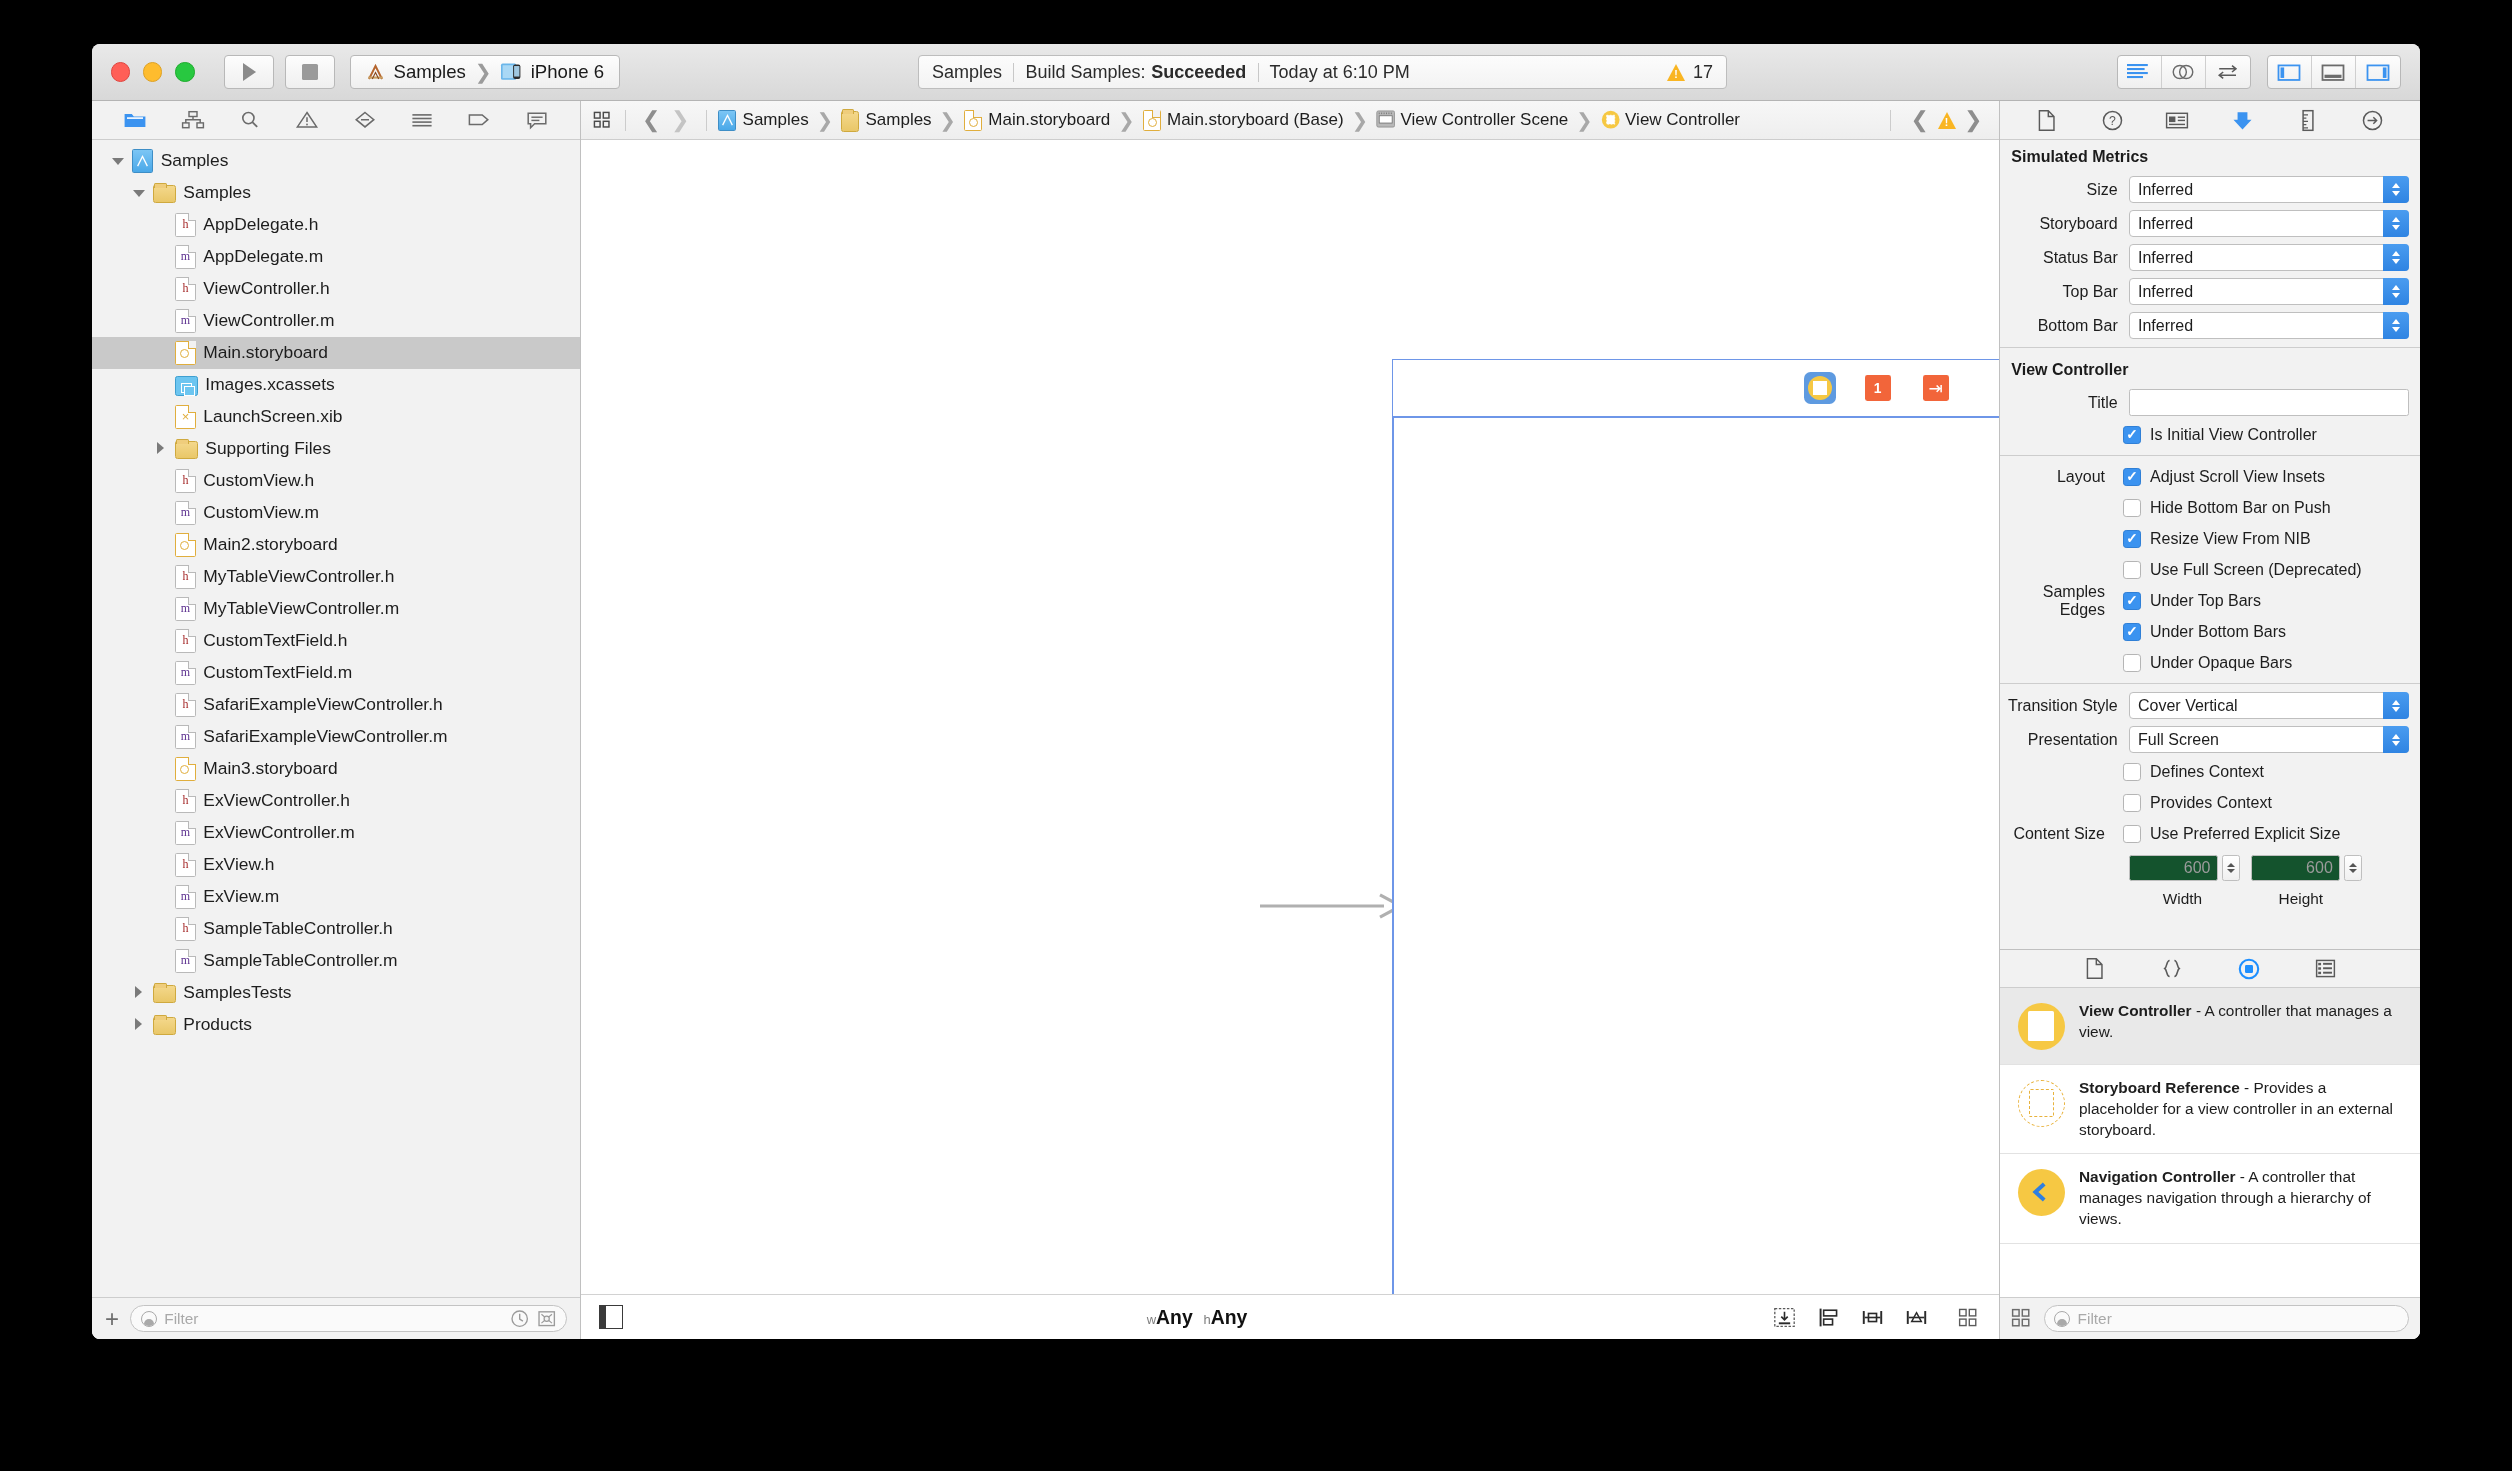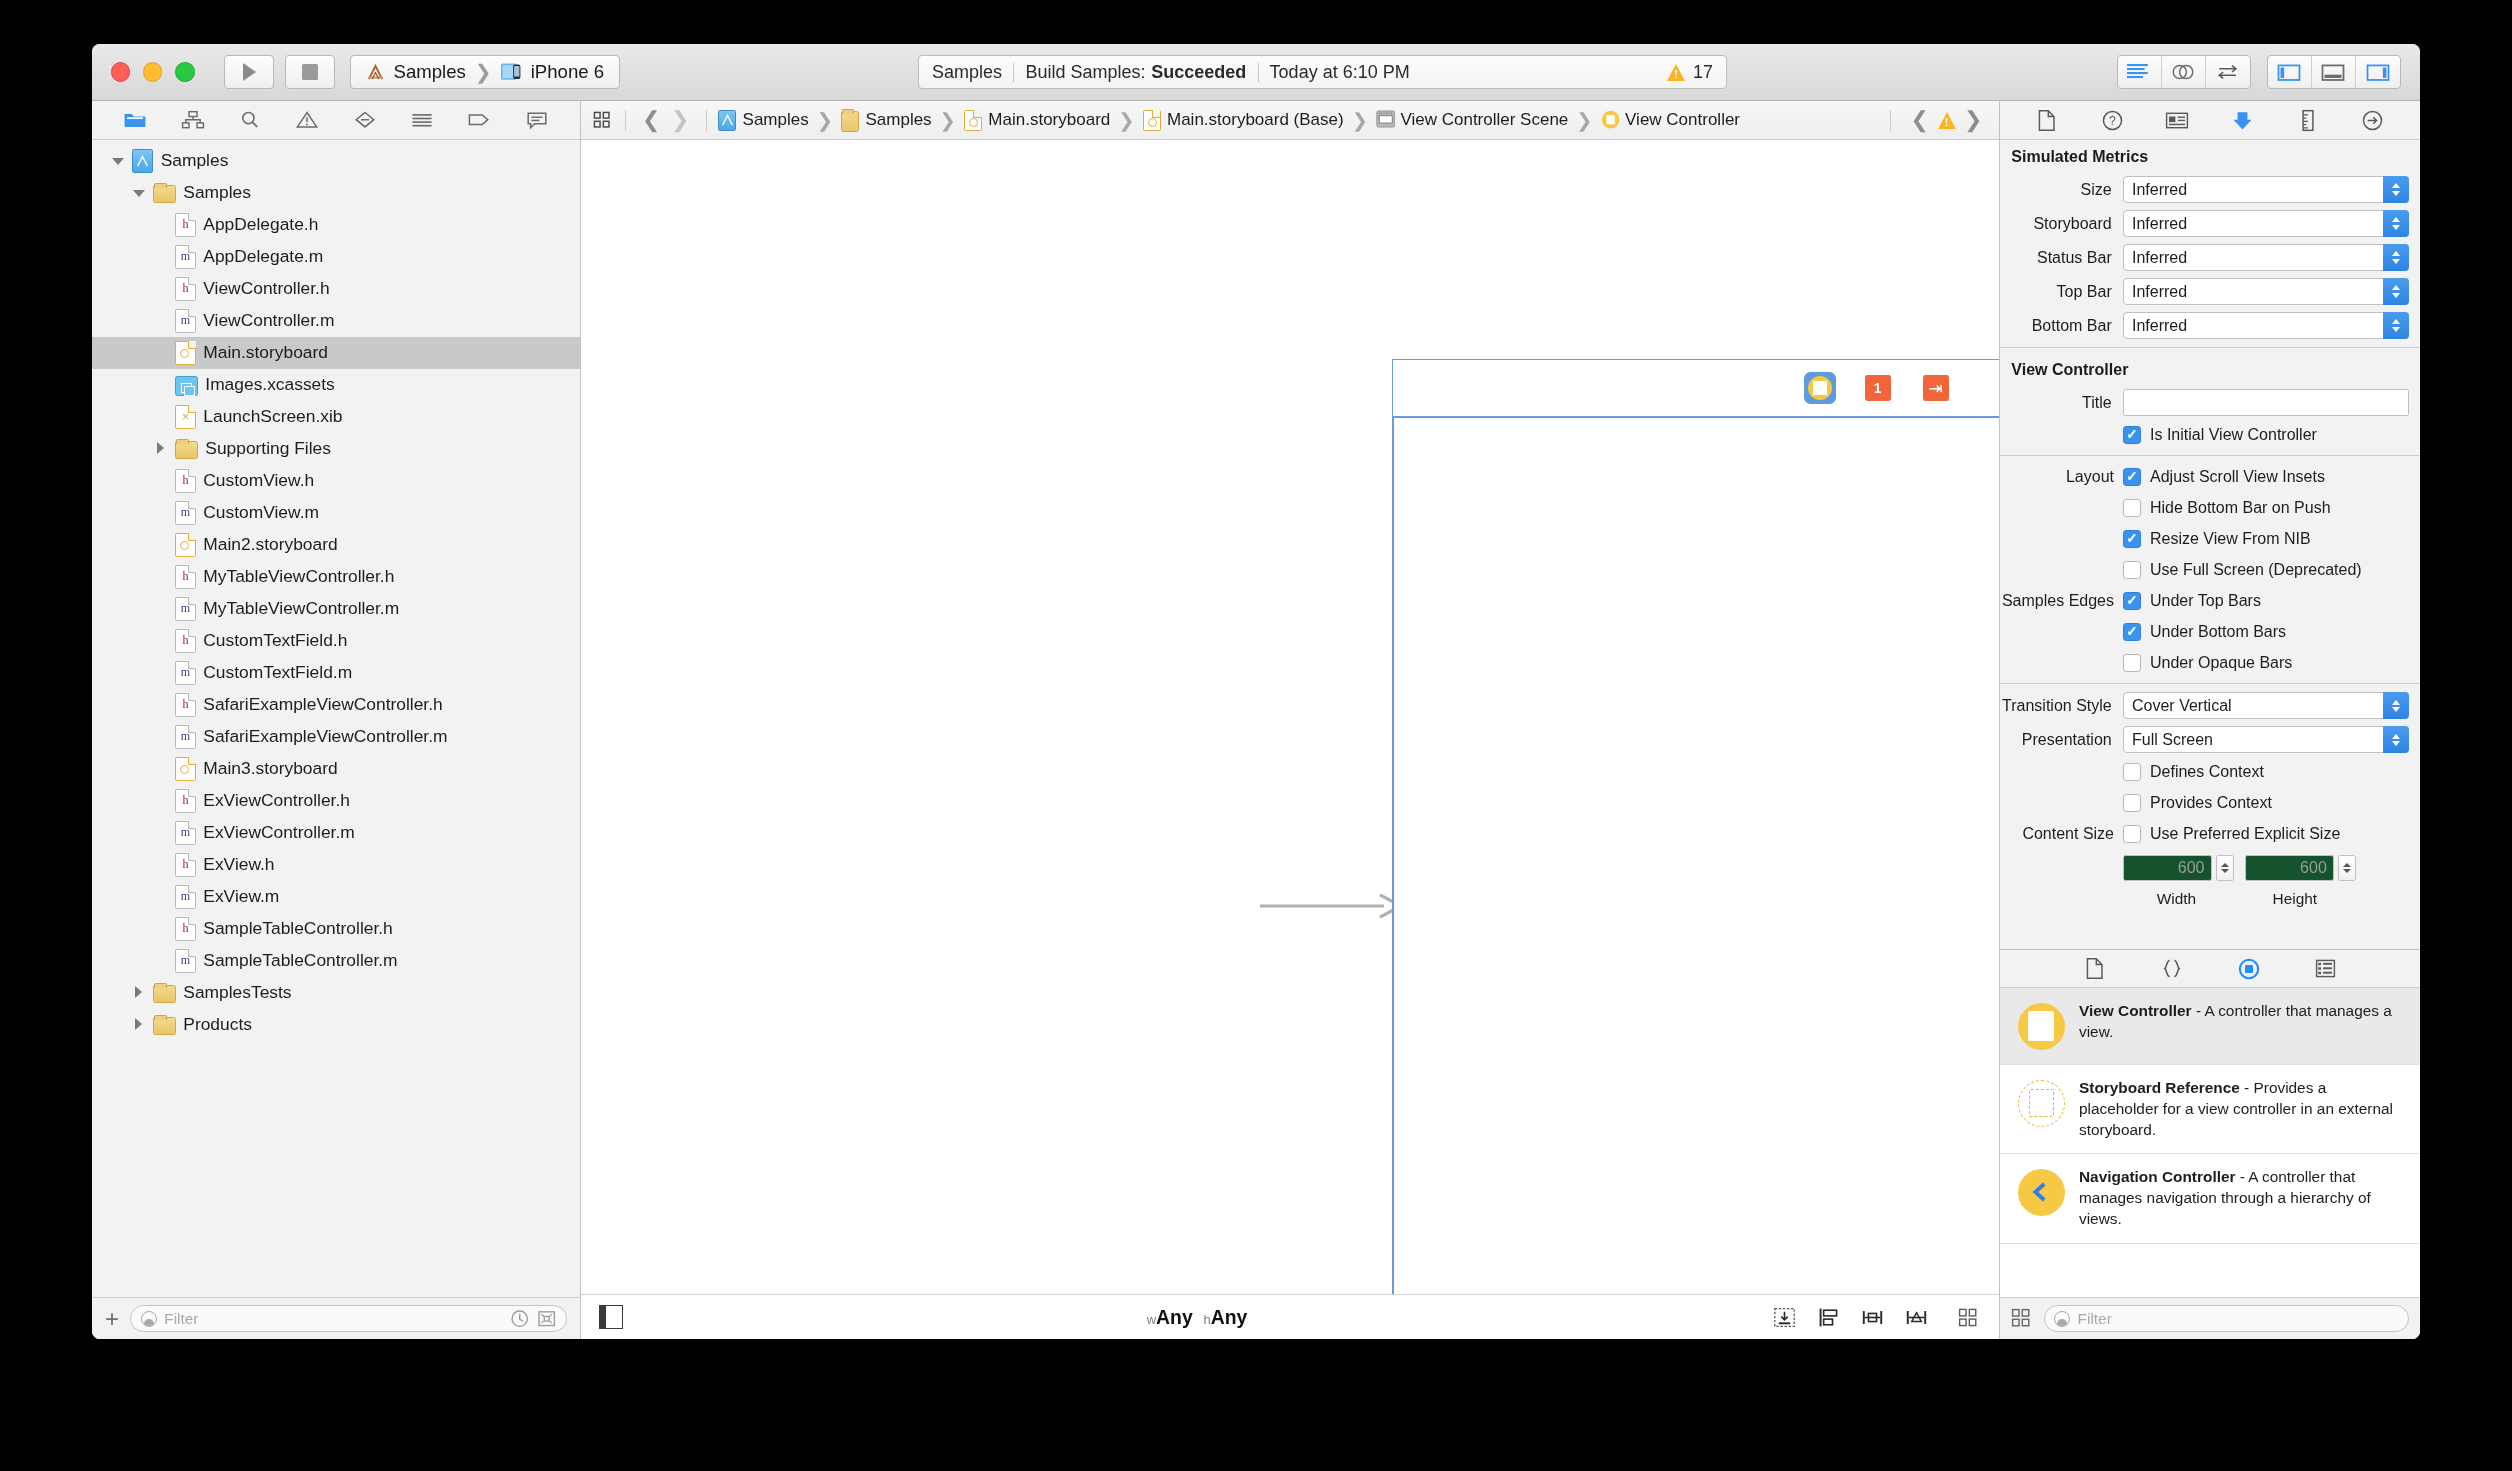--- a/index.html
+++ b/index.html
@@ -142,32 +142,32 @@
   .editor-toggle:before{content:"";width:5.7px;height:100%;background:#3a3a3a;}
 
   
   #utilities { width:421px; background:#f2f2f2; border-left:0.8px solid #c0c0c0; display:flex; flex-direction:column;}
   #insp-tabs { height:39px; display:flex; align-items:center; justify-content:space-evenly; border-bottom:0.8px solid #cdcdcd;}
   .insptab{ width:36px;height:27.5px;display:flex;align-items:center;justify-content:center;}
   #insp-body { height:809px; overflow:hidden; font-size:16px; color:#1d1d1d; }
   .sec-title{ font-weight:bold; font-size:16px; padding:8px 0 6.5px 11.3px; color:#1b1b1b;}
   .hr{height:0.8px;background:#cdcdcd;margin:4.9px 0;}
   .frow{ display:flex; align-items:center; height:34px; padding-right:11.3px; }
-  .flabel{ width:123px; text-align:right; padding-right:11.3px; color:#1d1d1d; flex:none;}
+  .flabel{ width:123px; text-align:right; padding-right:11.3px; color:#1d1d1d; flex:none;margin-left:6px;}
   .popup{ flex:1; height:27.5px; background:#fff; border:0.8px solid #bfbfbf; border-radius:4px;
           display:flex; align-items:center; padding-left:8px; position:relative; }
   .stepper{ position:absolute; right:-0.8px; top:-0.8px; bottom:-0.8px; width:26px;
             background:linear-gradient(180deg,#4a9cf0,#2f84e2); border-radius:0 4px 4px 0;
             display:flex; flex-direction:column; align-items:center; justify-content:center; gap:2.4px;}
   .stepper i{ width:0;height:0; border-left:4.9px solid transparent;border-right:4.9px solid transparent;}
   .stepper i.u{ border-bottom:5.7px solid #fff;}
   .stepper i.d{ border-top:5.7px solid #fff;}
   .textfield{ flex:1; height:27.5px; background:#fff; border:0.8px solid #bfbfbf; border-radius:2.4px;}
   .cbrow{ display:flex; align-items:center; height:31px; }
-  .cblabel{ width:123px; text-align:right; padding-right:9px; flex:none;}
+  .cblabel{ width:123px; text-align:right; padding-right:18px; flex:none;}
   .cb{ width:18px;height:18px;border-radius:3.2px;border:0.8px solid #b5b5b5;background:#fff;flex:none;
        display:flex;align-items:center;justify-content:center;margin-right:9px;}
   .cb.on{ background:#3b93f0; border-color:#2f7fd6; }
   .cb.on:after{ content:"✓"; color:#fff; font-size:13.8px; font-weight:bold; line-height:1;}
   .numfield{ width:89px;height:26px;background:#14532d;border:0.8px solid #bfbfbf;border-radius:2.4px;
              display:flex;align-items:center;justify-content:flex-end;padding-right:6.5px;color:#9b9b9b;}
   .ministep{ width:18px;height:26px;border:0.8px solid #bfbfbf;border-radius:2.4px;background:linear-gradient(180deg,#fff,#f0f0f0);
              display:flex;flex-direction:column;align-items:center;justify-content:center;gap:2.4px;margin-left:4px;}
   .ministep i{width:0;height:0;border-left:4px solid transparent;border-right:4px solid transparent;}
   .ministep i.u{border-bottom:4.9px solid #555;}

